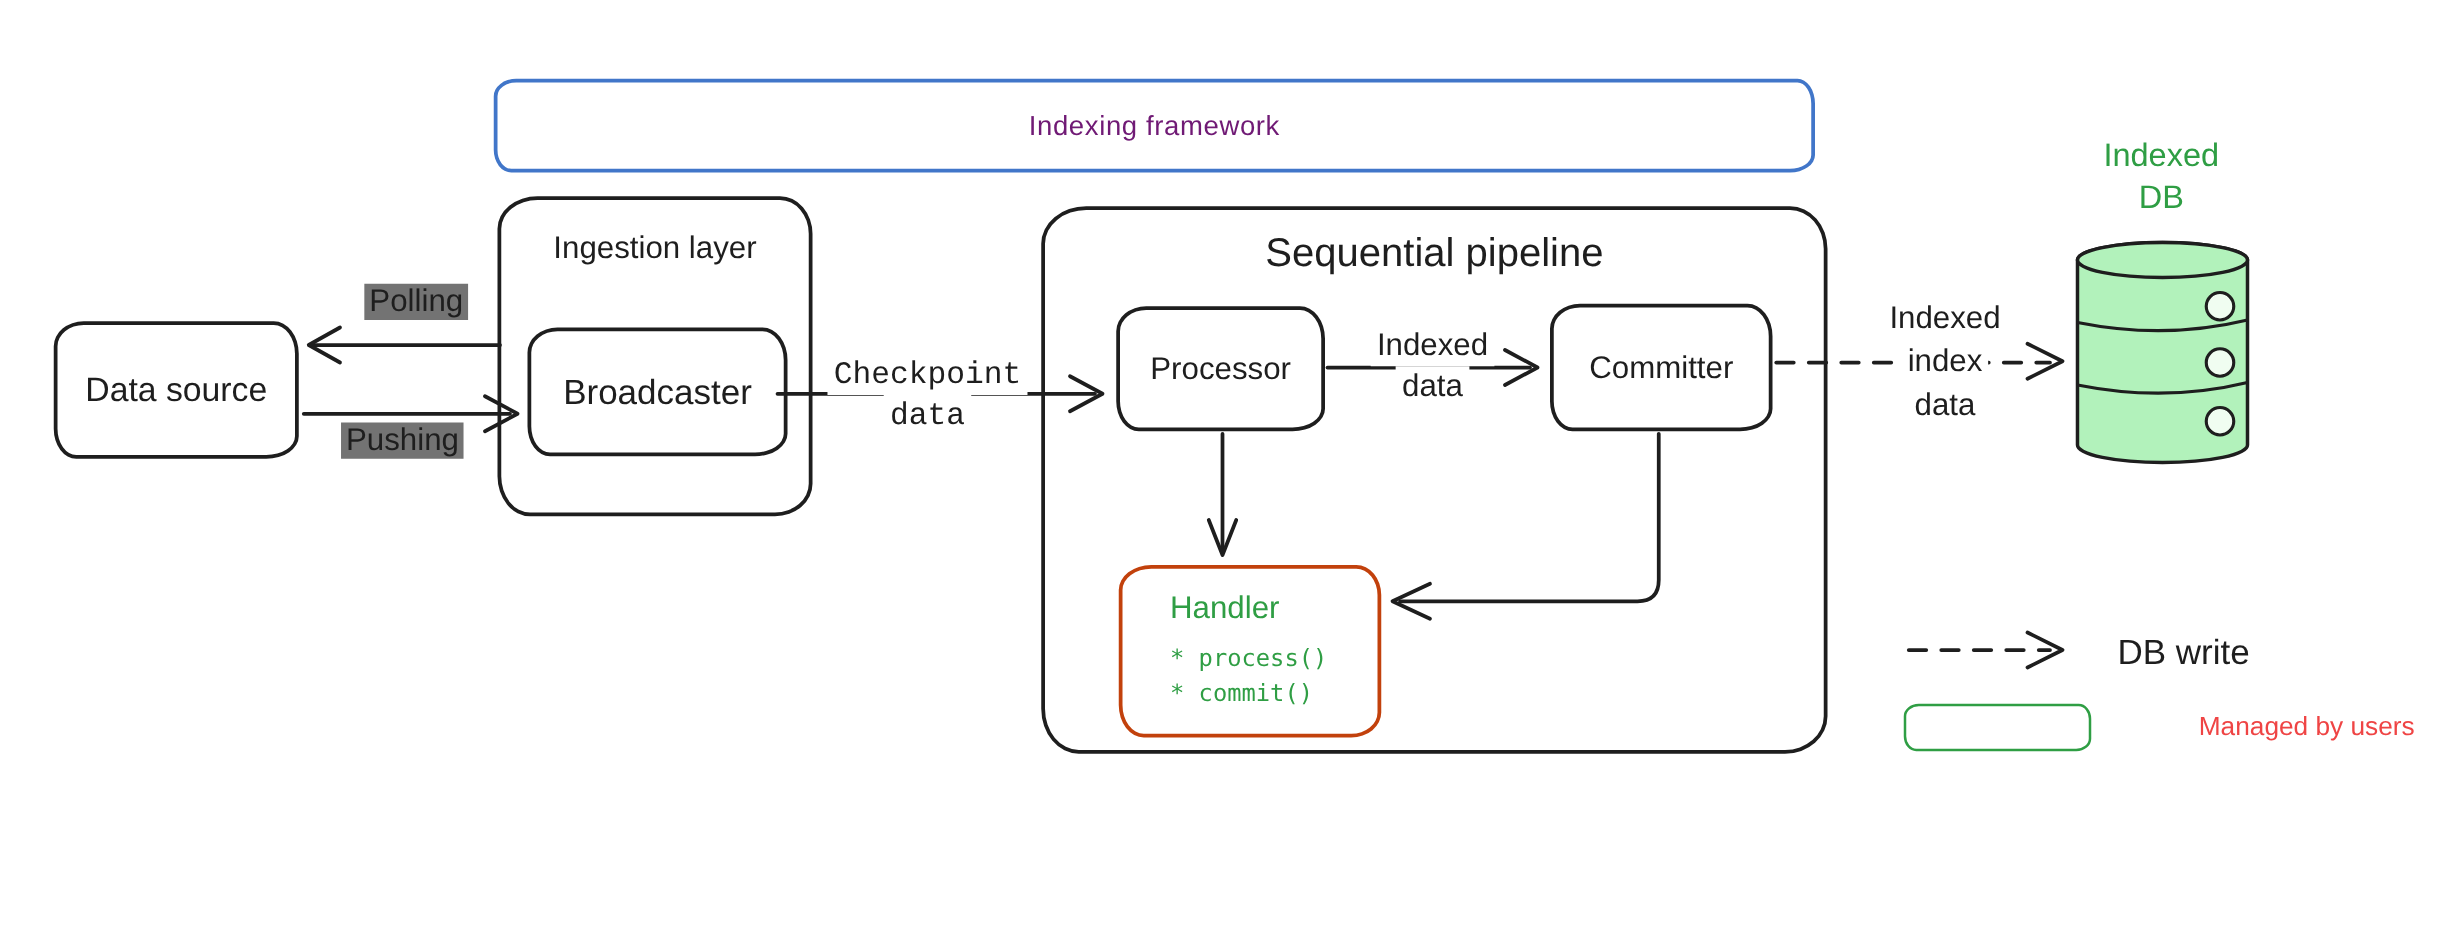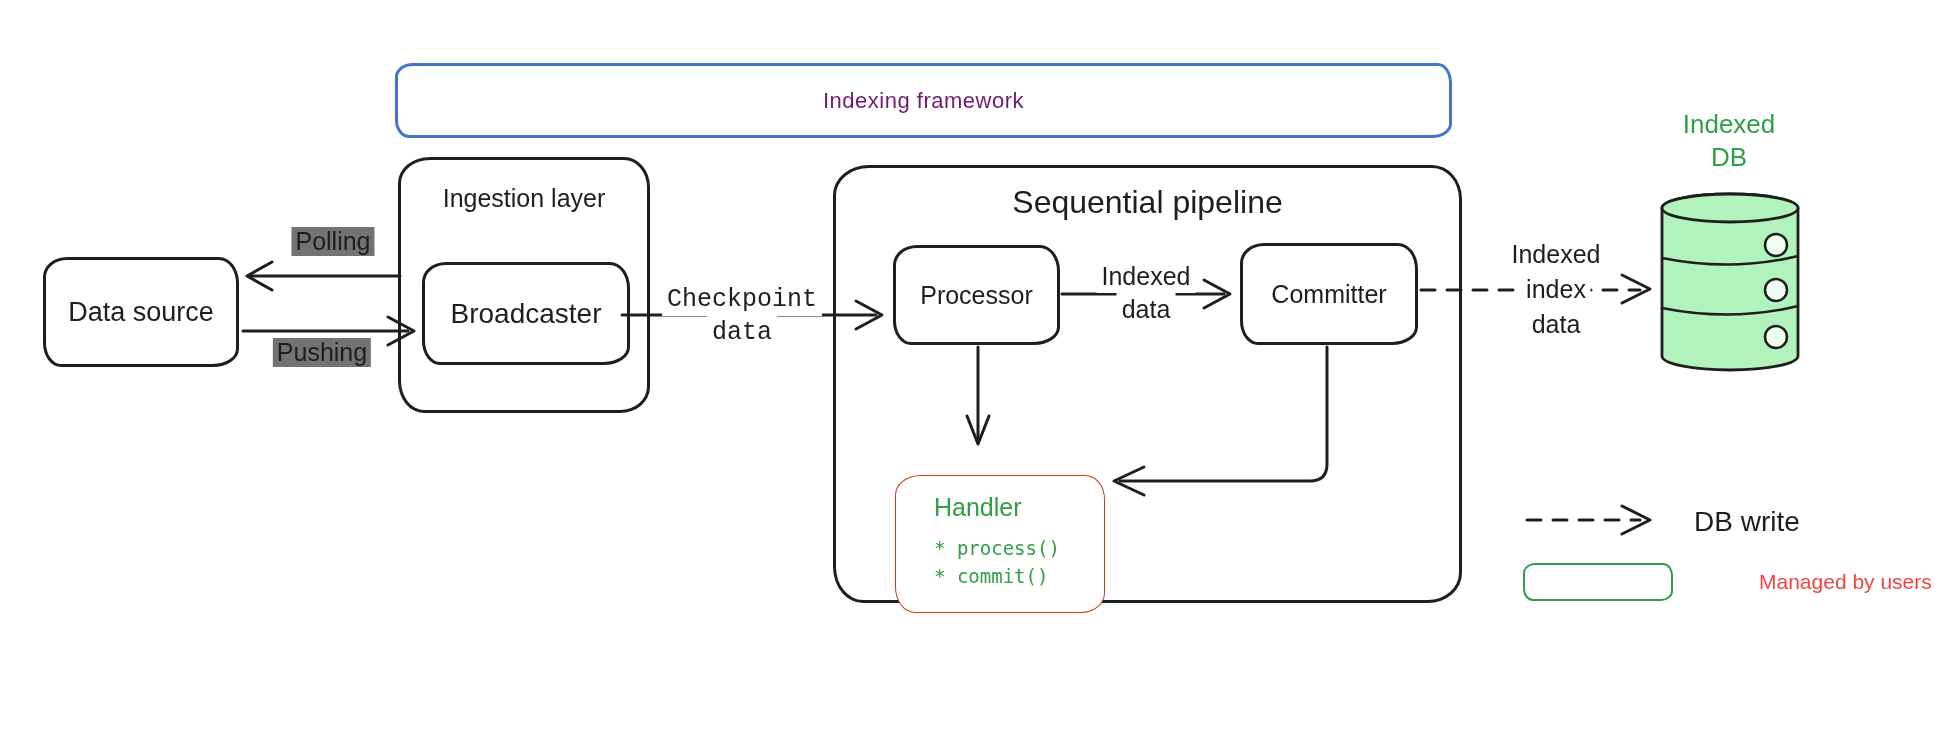--- a/index.html
+++ b/index.html
@@ -30,22 +30,22 @@
   .data-source{left:43px;top:257px;width:196px;height:110px;font-size:27px;}
   .ingestion{left:398px;top:157px;width:252px;height:256px;border-radius:32px 26px 30px 26px/26px 30px 26px 32px;}
   .ingestion .lbl{position:absolute;top:24px;left:0;width:100%;text-align:center;font-size:25px;}
   .broadcaster{left:422px;top:262px;width:208px;height:103px;font-size:28px;}
   .pipeline{left:833px;top:165px;width:629px;height:438px;border-radius:36px 30px 34px 30px/30px 34px 30px 36px;}
   .pipeline .lbl{position:absolute;top:16px;left:0;width:100%;text-align:center;font-size:32px;}
   .processor{left:893px;top:245px;width:167px;height:100px;font-size:25px;}
   .committer{left:1240px;top:243px;width:178px;height:102px;font-size:25px;}
   .handler{
     position:absolute;left:895px;top:452px;width:210px;height:138px;
-    border:1px solid #c2410c;border-radius:26px 20px 24px 20px/20px 24px 20px 26px;
-    box-sizing:border-box;background:#ffffff;color:#2f9e44;margin-top:23px;
+    border:3px solid #c2410c;border-radius:26px 20px 24px 20px/20px 24px 20px 26px;
+    box-sizing:border-box;background:#ffffff;color:#2f9e44;
   }
   .handler .title{margin:17px 0 0 38px;font-size:25px;}
   .handler .methods{margin:12px 0 0 38px;font-family:"DejaVu Sans Mono", monospace;font-size:19px;line-height:28px;}
   .edge-label{
     position:absolute;display:flex;flex-direction:column;align-items:center;
     font-size:25px;line-height:33px;transform:translateX(-50%);white-space:nowrap;
   }
   .edge-label .bg{background:#ffffff;padding:0 5px;}
   .single-label{position:absolute;transform:translateX(-50%);font-size:25px;white-space:nowrap;background:#737373;padding:0 4px;}
   .db-label{

